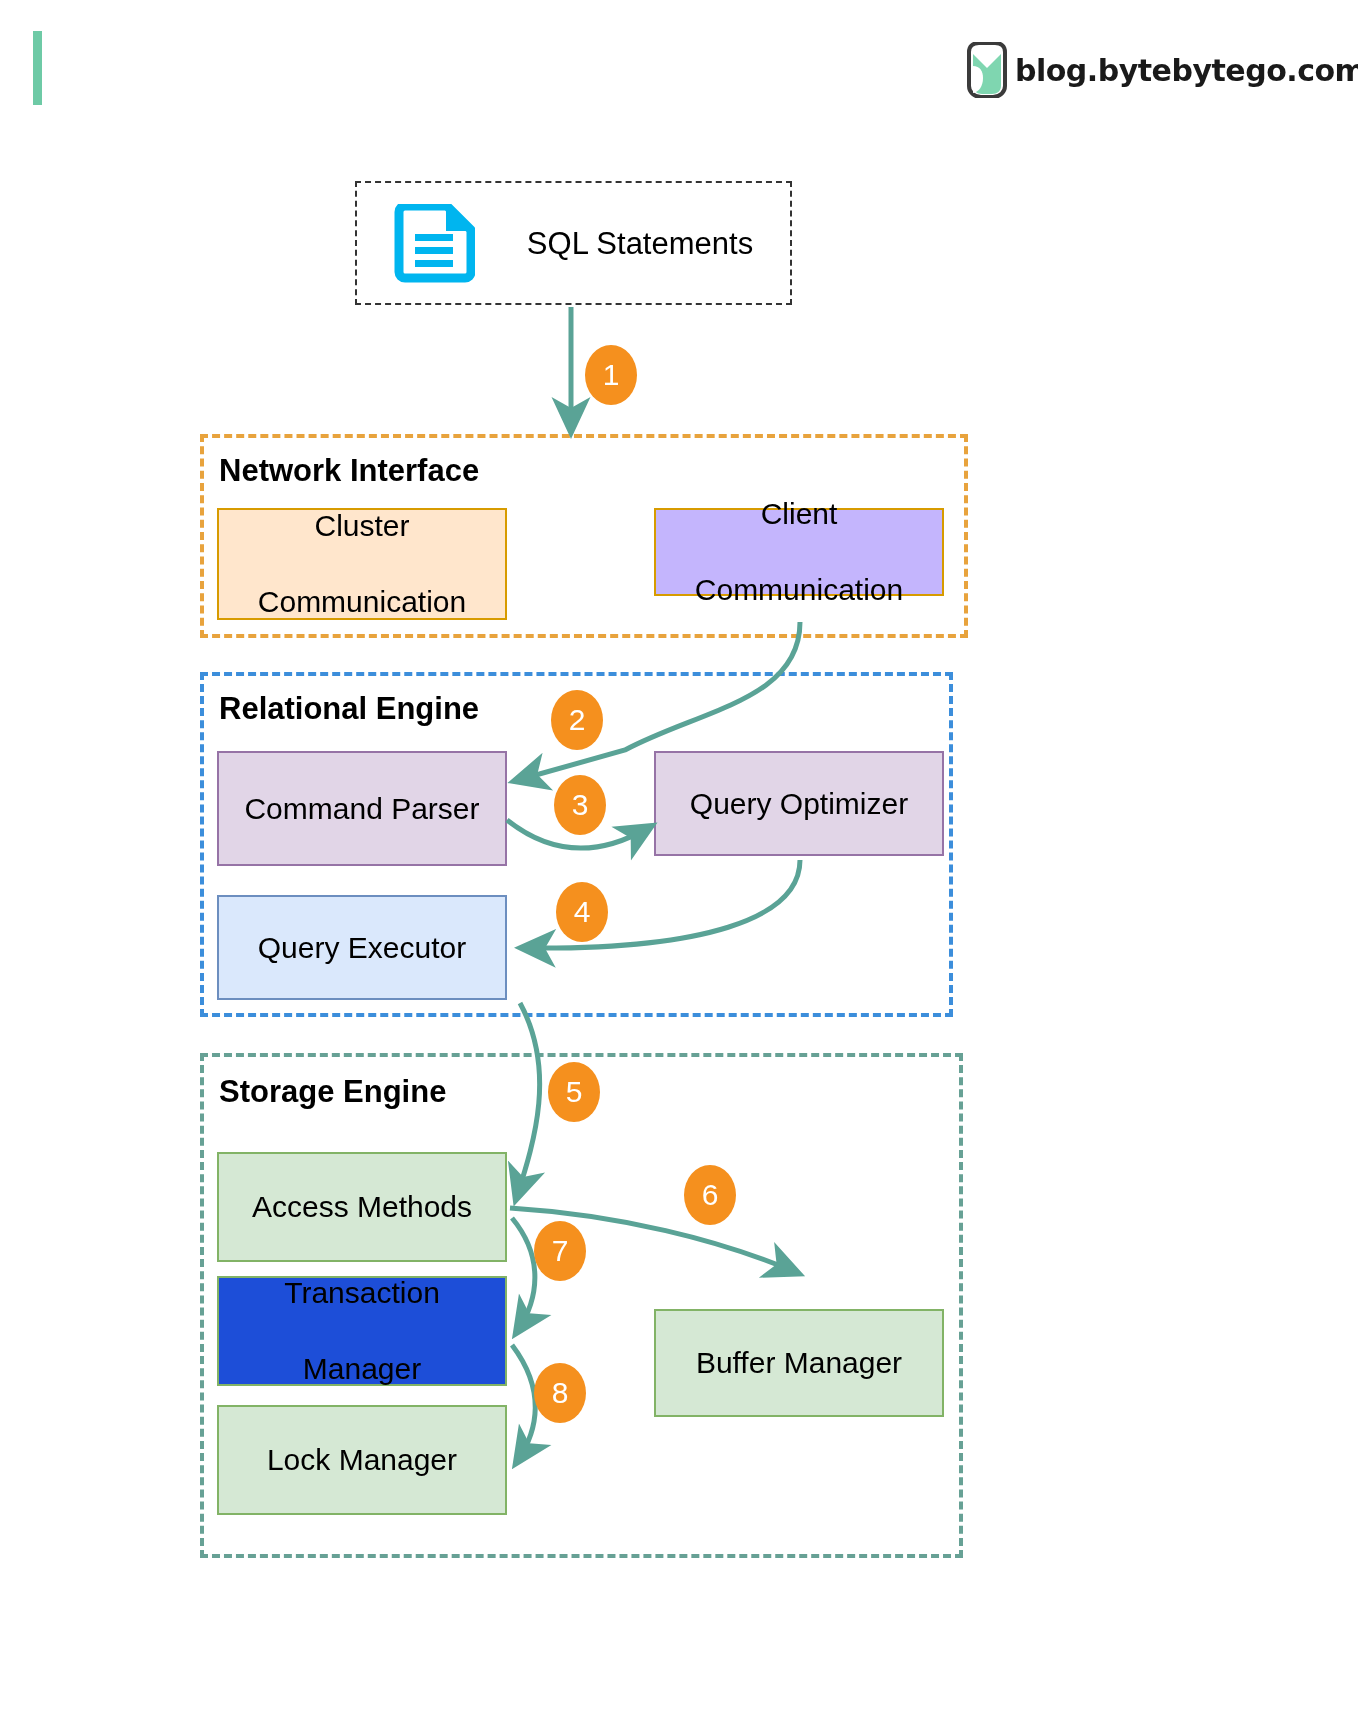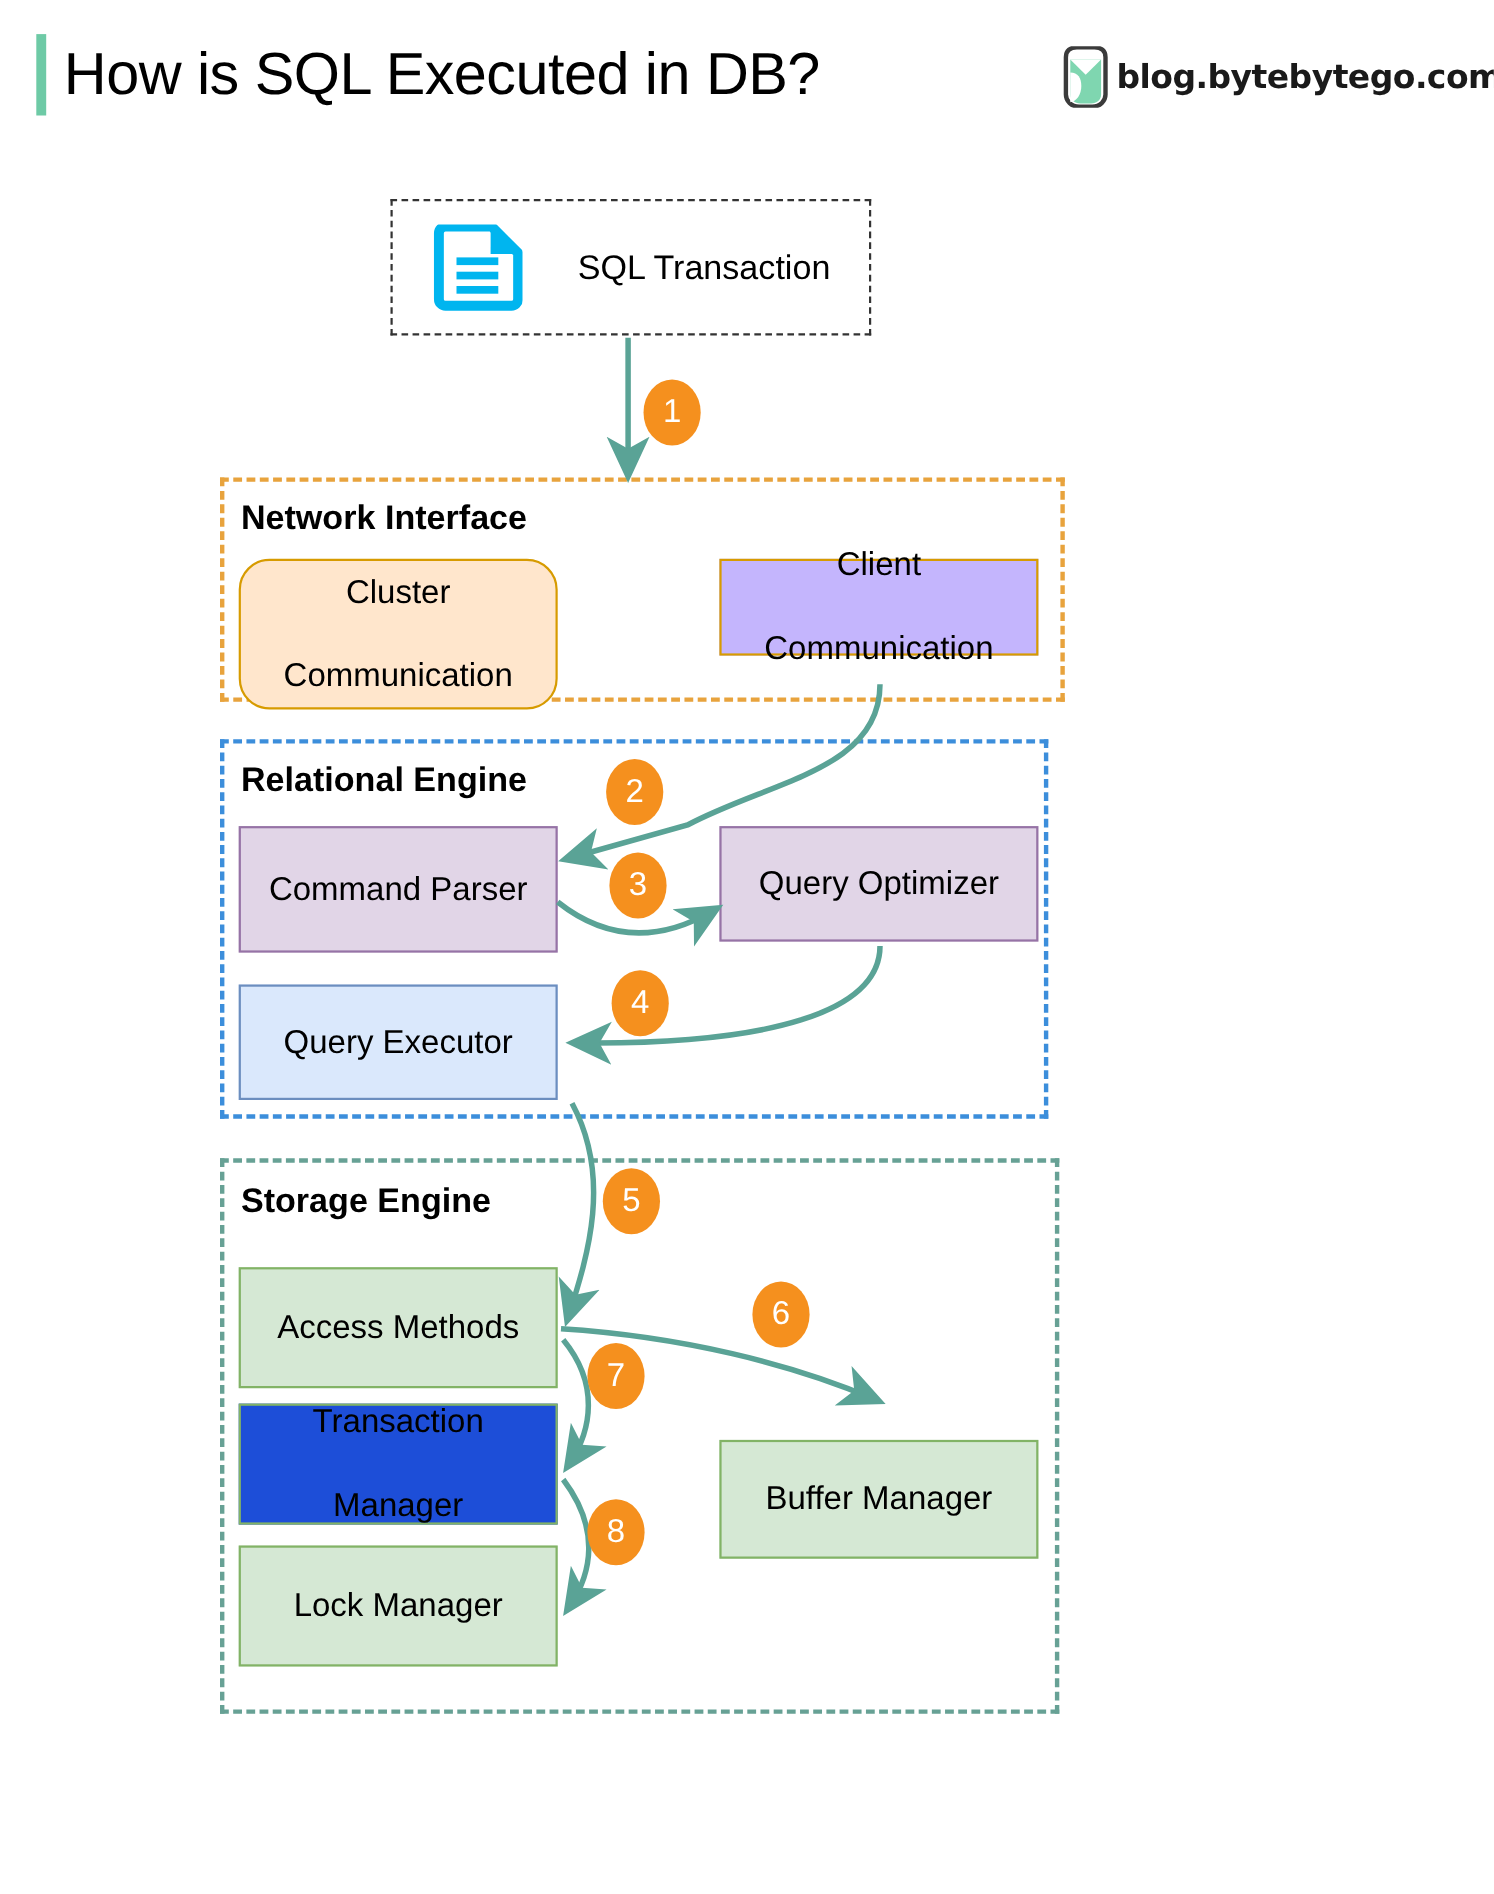--- a/index.html
+++ b/index.html
@@ -138,46 +138,45 @@
     width: 1358px; height: 1722px;
     z-index: 5;
     pointer-events: none;
   }
 </style>
 </head>
 <body>
 
 <div id="header">
   <div id="title-accent-bar"></div>
-  <div id="page-title">How is SQL Executed in DB?</div>
   <div id="brand">
     <svg id="brand-logo" viewBox="0 0 44 56">
       <path d="M4 10 C4 4 8 1 14 1 L30 1 C36 1 40 4 40 10 L40 44 C40 50 35 55 28 55 L16 55 C9 55 4 50 4 44 Z" fill="#ffffff" stroke="#3b3b3b" stroke-width="4"></path>
       <path d="M8 12 L36 12 L36 44 C36 49 32 52 27 52 L17 52 C12 52 8 49 8 44 Z" fill="#7fd6b0"></path>
       <path d="M8 12 L22 26 L36 12 Z" fill="#ffffff"></path>
       <path d="M8 24 C15 24 18 29 18 36 C18 44 14 50 8 51 Z" fill="#ffffff"></path>
     </svg>
     <div id="brand-text">blog.bytebytego.com</div>
   </div>
 </div>
 
 <div id="sql-container"></div>
 <svg id="sql-icon" viewBox="0 0 84 81">
   <path d="M8 8 A6 6 0 0 1 14 2 L56 2 L80 26 L80 68 A6 6 0 0 1 74 74 L14 74 A6 6 0 0 1 8 68 Z" fill="#ffffff" stroke="#00b5ef" stroke-width="9" stroke-linejoin="round"></path>
   <path d="M55 3 L55 27 L79 27" fill="#00b5ef"></path>
   <rect x="24" y="30" width="38" height="7" fill="#00b5ef"></rect>
   <rect x="24" y="43" width="38" height="7" fill="#00b5ef"></rect>
   <rect x="24" y="56" width="38" height="7" fill="#00b5ef"></rect>
 </svg>
-<div id="sql-label">SQL Transaction</div>
+<div id="sql-label">SQL Statements</div>
 
 <div class="group" style="left:200px; top:434px; width:768px; height:204px; border-color:#e8a33d;"></div>
 <div class="group-title" style="left:219px; top:453px;">Network Interface</div>
 
-<div class="node" style="left:217px; top:508px; width:290px; height:137px; background:#ffe6cc; border-color:#d79b00;border-radius:28px;">
+<div class="node" style="left:217px; top:508px; width:290px; height:112px; background:#ffe6cc; border-color:#d79b00;">
   <span><span>Cluster</span><br><span>Communication</span></span>
 </div>
 
 <div class="node" style="left:654px; top:508px; width:290px; height:88px; background:#c4b5fd; border-color:#d79b00;">
   <span><span>Client</span><br><span>Communication</span></span>
 </div>
 
 <div class="group" style="left:200px; top:672px; width:753px; height:345px; border-color:#3c8edb;"></div>
 <div class="group-title" style="left:219px; top:691px;">Relational Engine</div>
 

